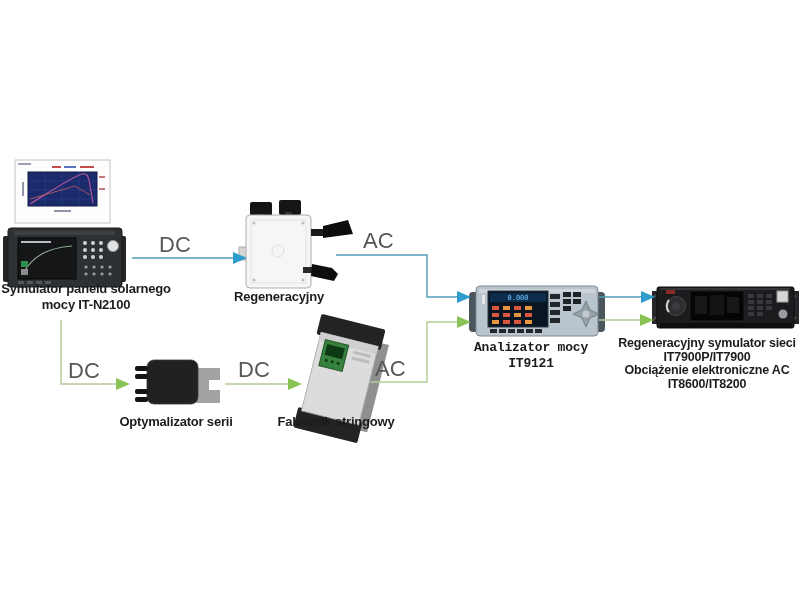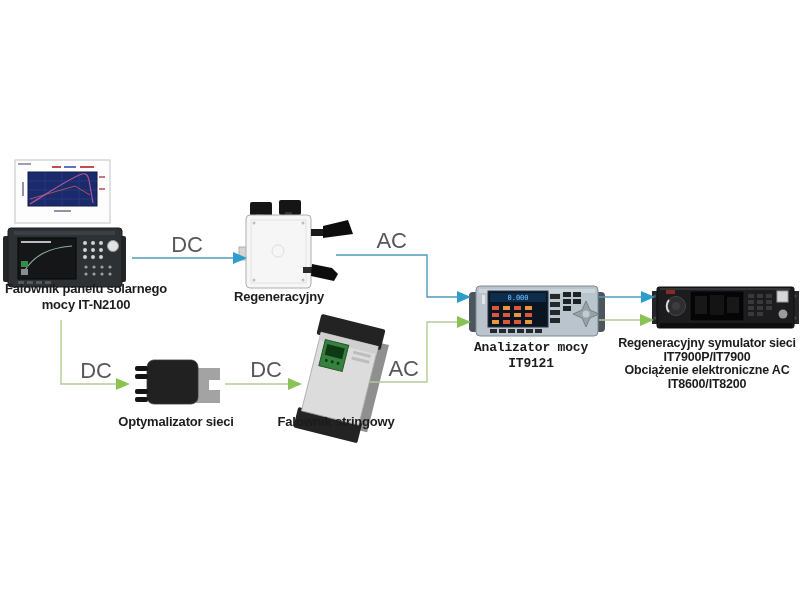--- a/index.html
+++ b/index.html
@@ -7,21 +7,21 @@
   #canvas{position:relative;width:800px;height:600px;background:var(--background,#fff);overflow:hidden;}
   #diagram-svg{position:absolute;left:0;top:0;}
   .edge-teal{stroke:var(--teal-line,#4f9cba);stroke-width:1.4;fill:none;}
   .arrow-teal{fill:var(--teal-arrow,#2d9dcb);}
   .edge-green{stroke:var(--green-line,#b2cc96);stroke-width:1.4;fill:none;}
   .arrow-green{fill:var(--green-arrow,#8ac355);}
   .lbl{position:absolute;font-size:13px;font-weight:bold;color:var(--label-color,#1c1c1c);
        text-align:center;line-height:16px;letter-spacing:-0.2px;}
   .lbl-multi{line-height:13.5px;font-size:12.5px;}
   .edge-lbl{position:absolute;font-size:22px;color:var(--edge-label-color,#55575b);
-       text-align:right;line-height:24px;}
+       text-align:left;line-height:24px;}
 </style>
 </head>
 <body>
 
 <div id="canvas">
 
 <svg id="diagram-svg" width="800" height="600" viewBox="0 0 800 600">
 
   <g>
     <rect x="15" y="160" width="95" height="63" fill="#fdfdfd" stroke="#c4c4c4" stroke-width="1"></rect>
@@ -212,27 +212,27 @@
 
     <polyline class="edge-green" points="370,382 427,382 427,322 457,322"></polyline>
     <polygon class="arrow-green" points="457,316 471,322 457,328"></polygon>
 
     <line class="edge-green" x1="599" y1="320" x2="640" y2="320"></line>
     <polygon class="arrow-green" points="640,314 654,320 640,326"></polygon>
   </g>
 </svg>
 
 <div class="lbl" style="left:0px;top:281px;width:172px;">
-  <div>Falownik panelu solarnego</div>
+  <div>Symulator panelu solarnego</div>
   <div>mocy IT-N2100</div>
 </div>
 
 <div class="lbl" style="left:224px;top:289px;width:110px;">Regeneracyjny</div>
 
-<div class="lbl" style="left:106px;top:414px;width:140px;">Optymalizator sieci</div>
+<div class="lbl" style="left:106px;top:414px;width:140px;">Optymalizator serii</div>
 
 <div class="lbl" style="left:266px;top:414px;width:140px;">Falownik stringowy</div>
 
 <div class="lbl" style="left:448px;top:340px;width:166px;font-family:Liberation Mono, monospace;">Analizator mocy IT9121</div>
 
 <div class="lbl lbl-multi" style="left:612px;top:337px;width:190px;">
   <div>Regeneracyjny symulator sieci</div>
   <div>IT7900P/IT7900</div>
   <div>Obciążenie elektroniczne AC</div>
   <div>IT8600/IT8200</div>

